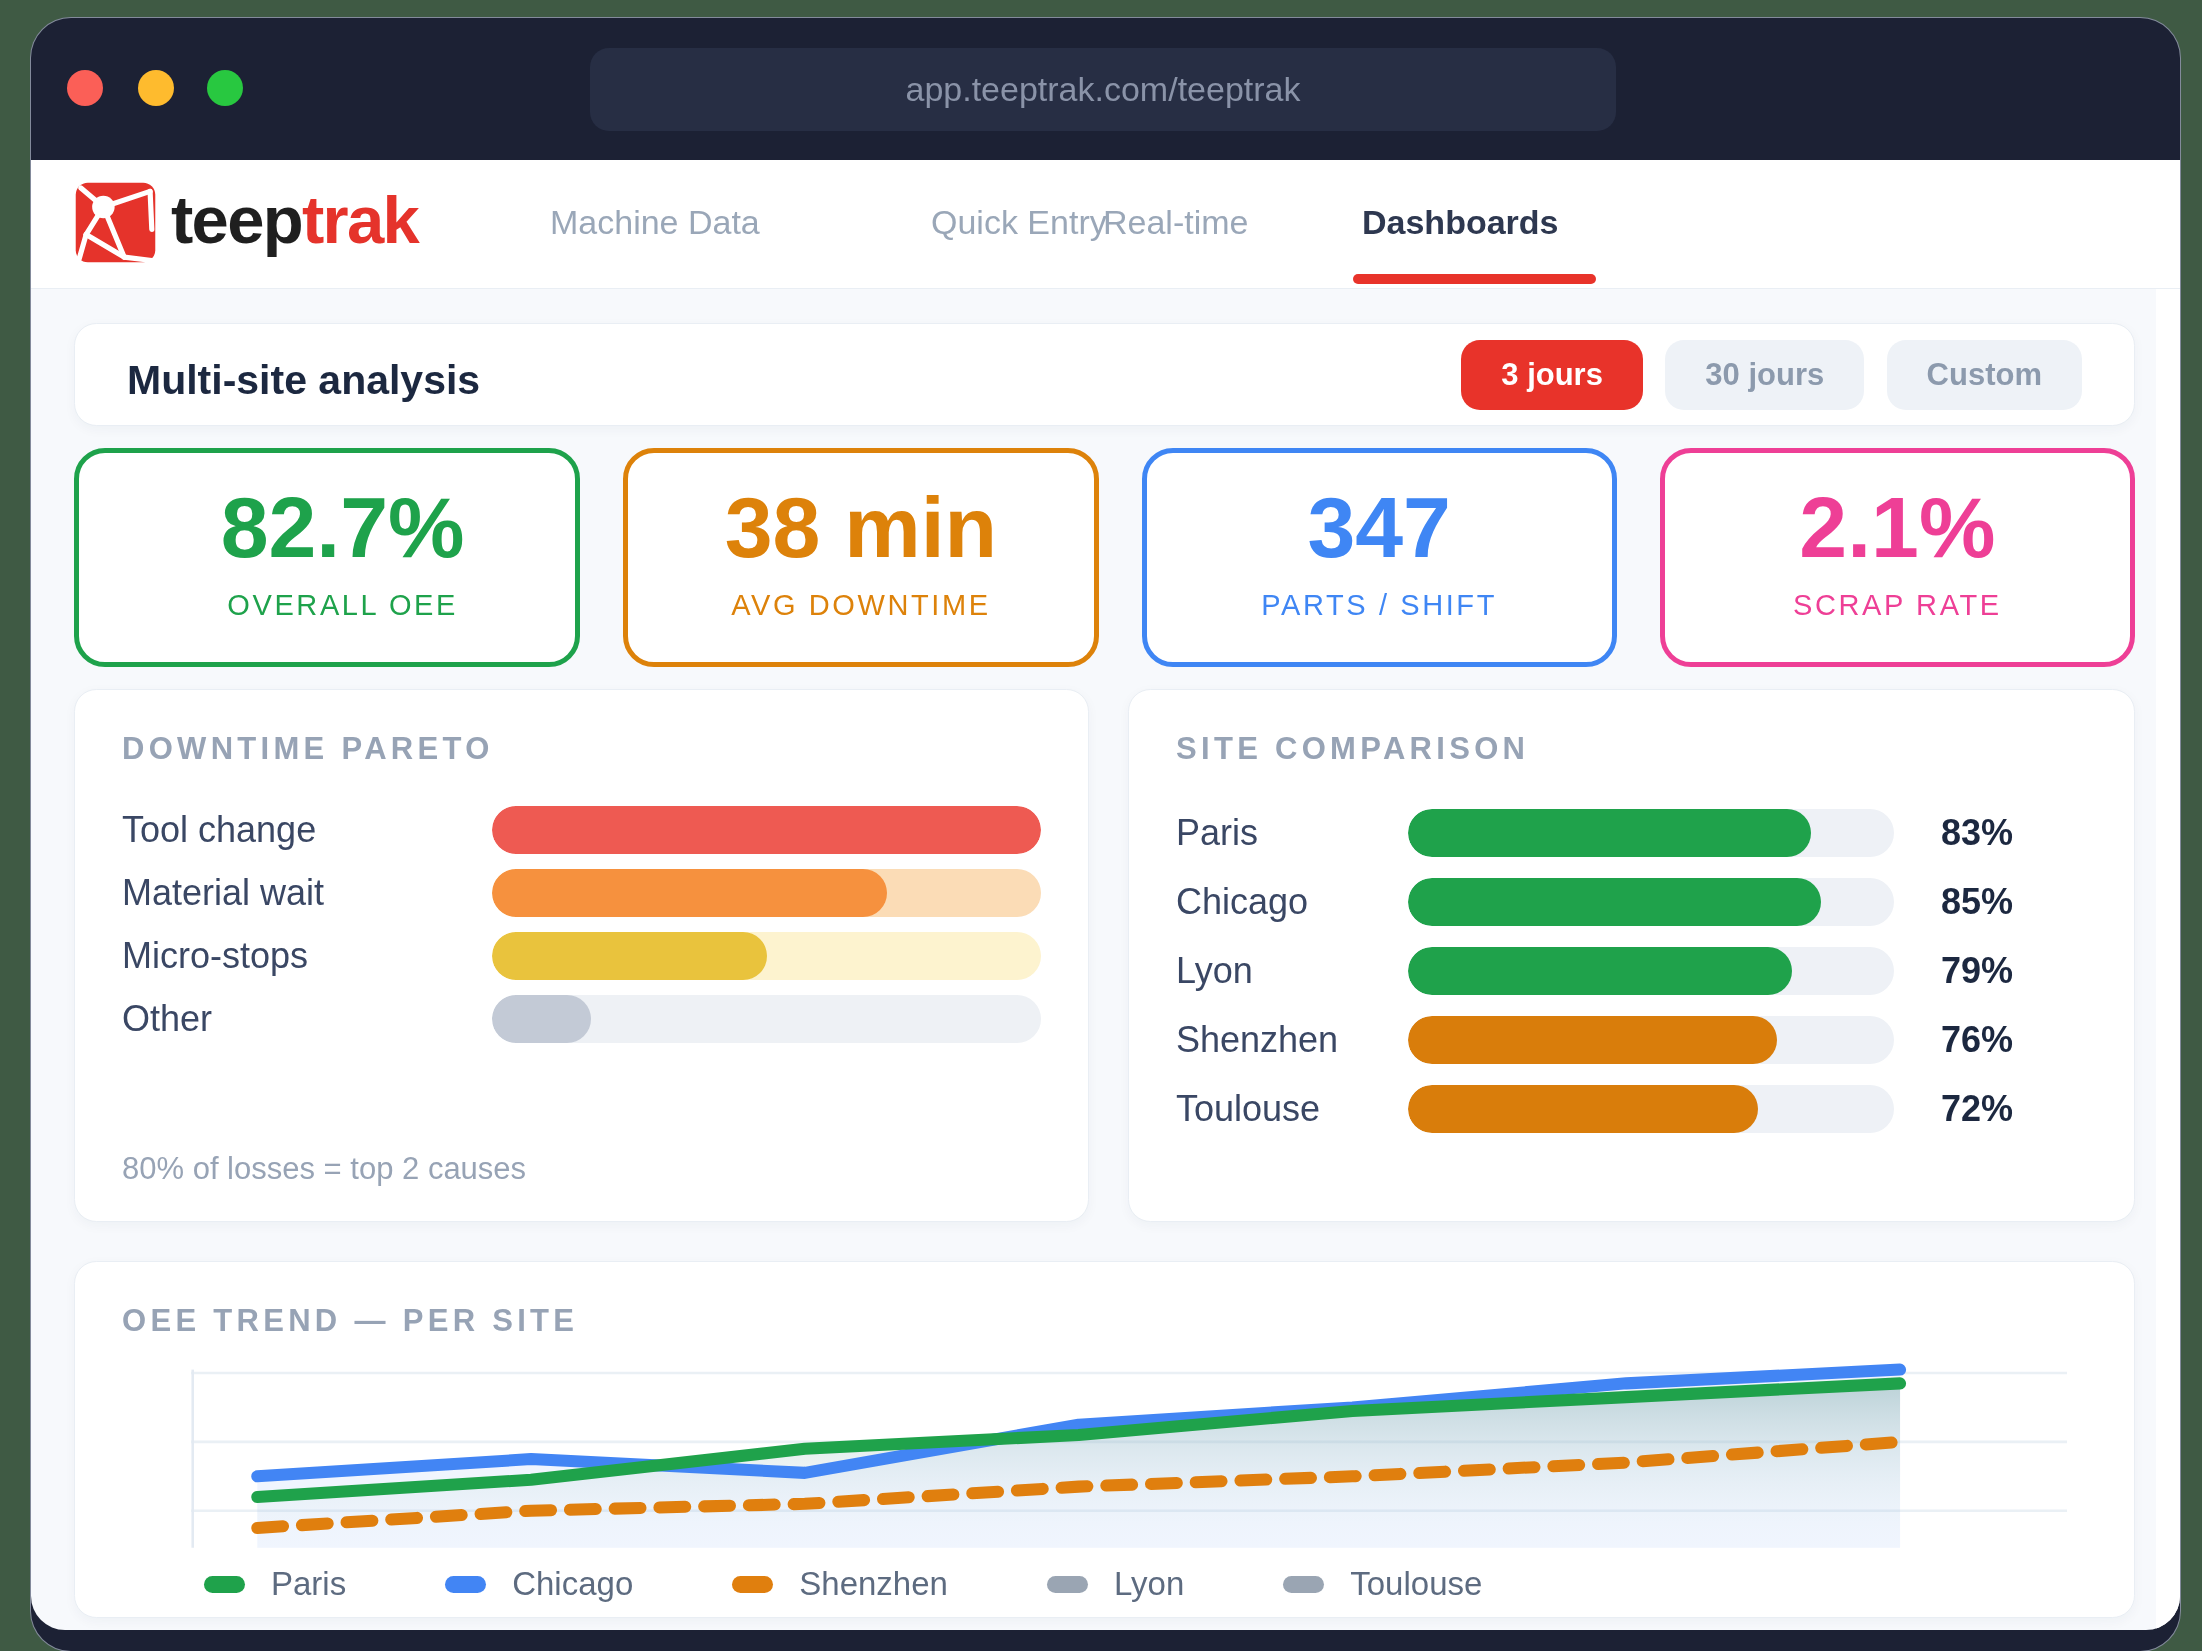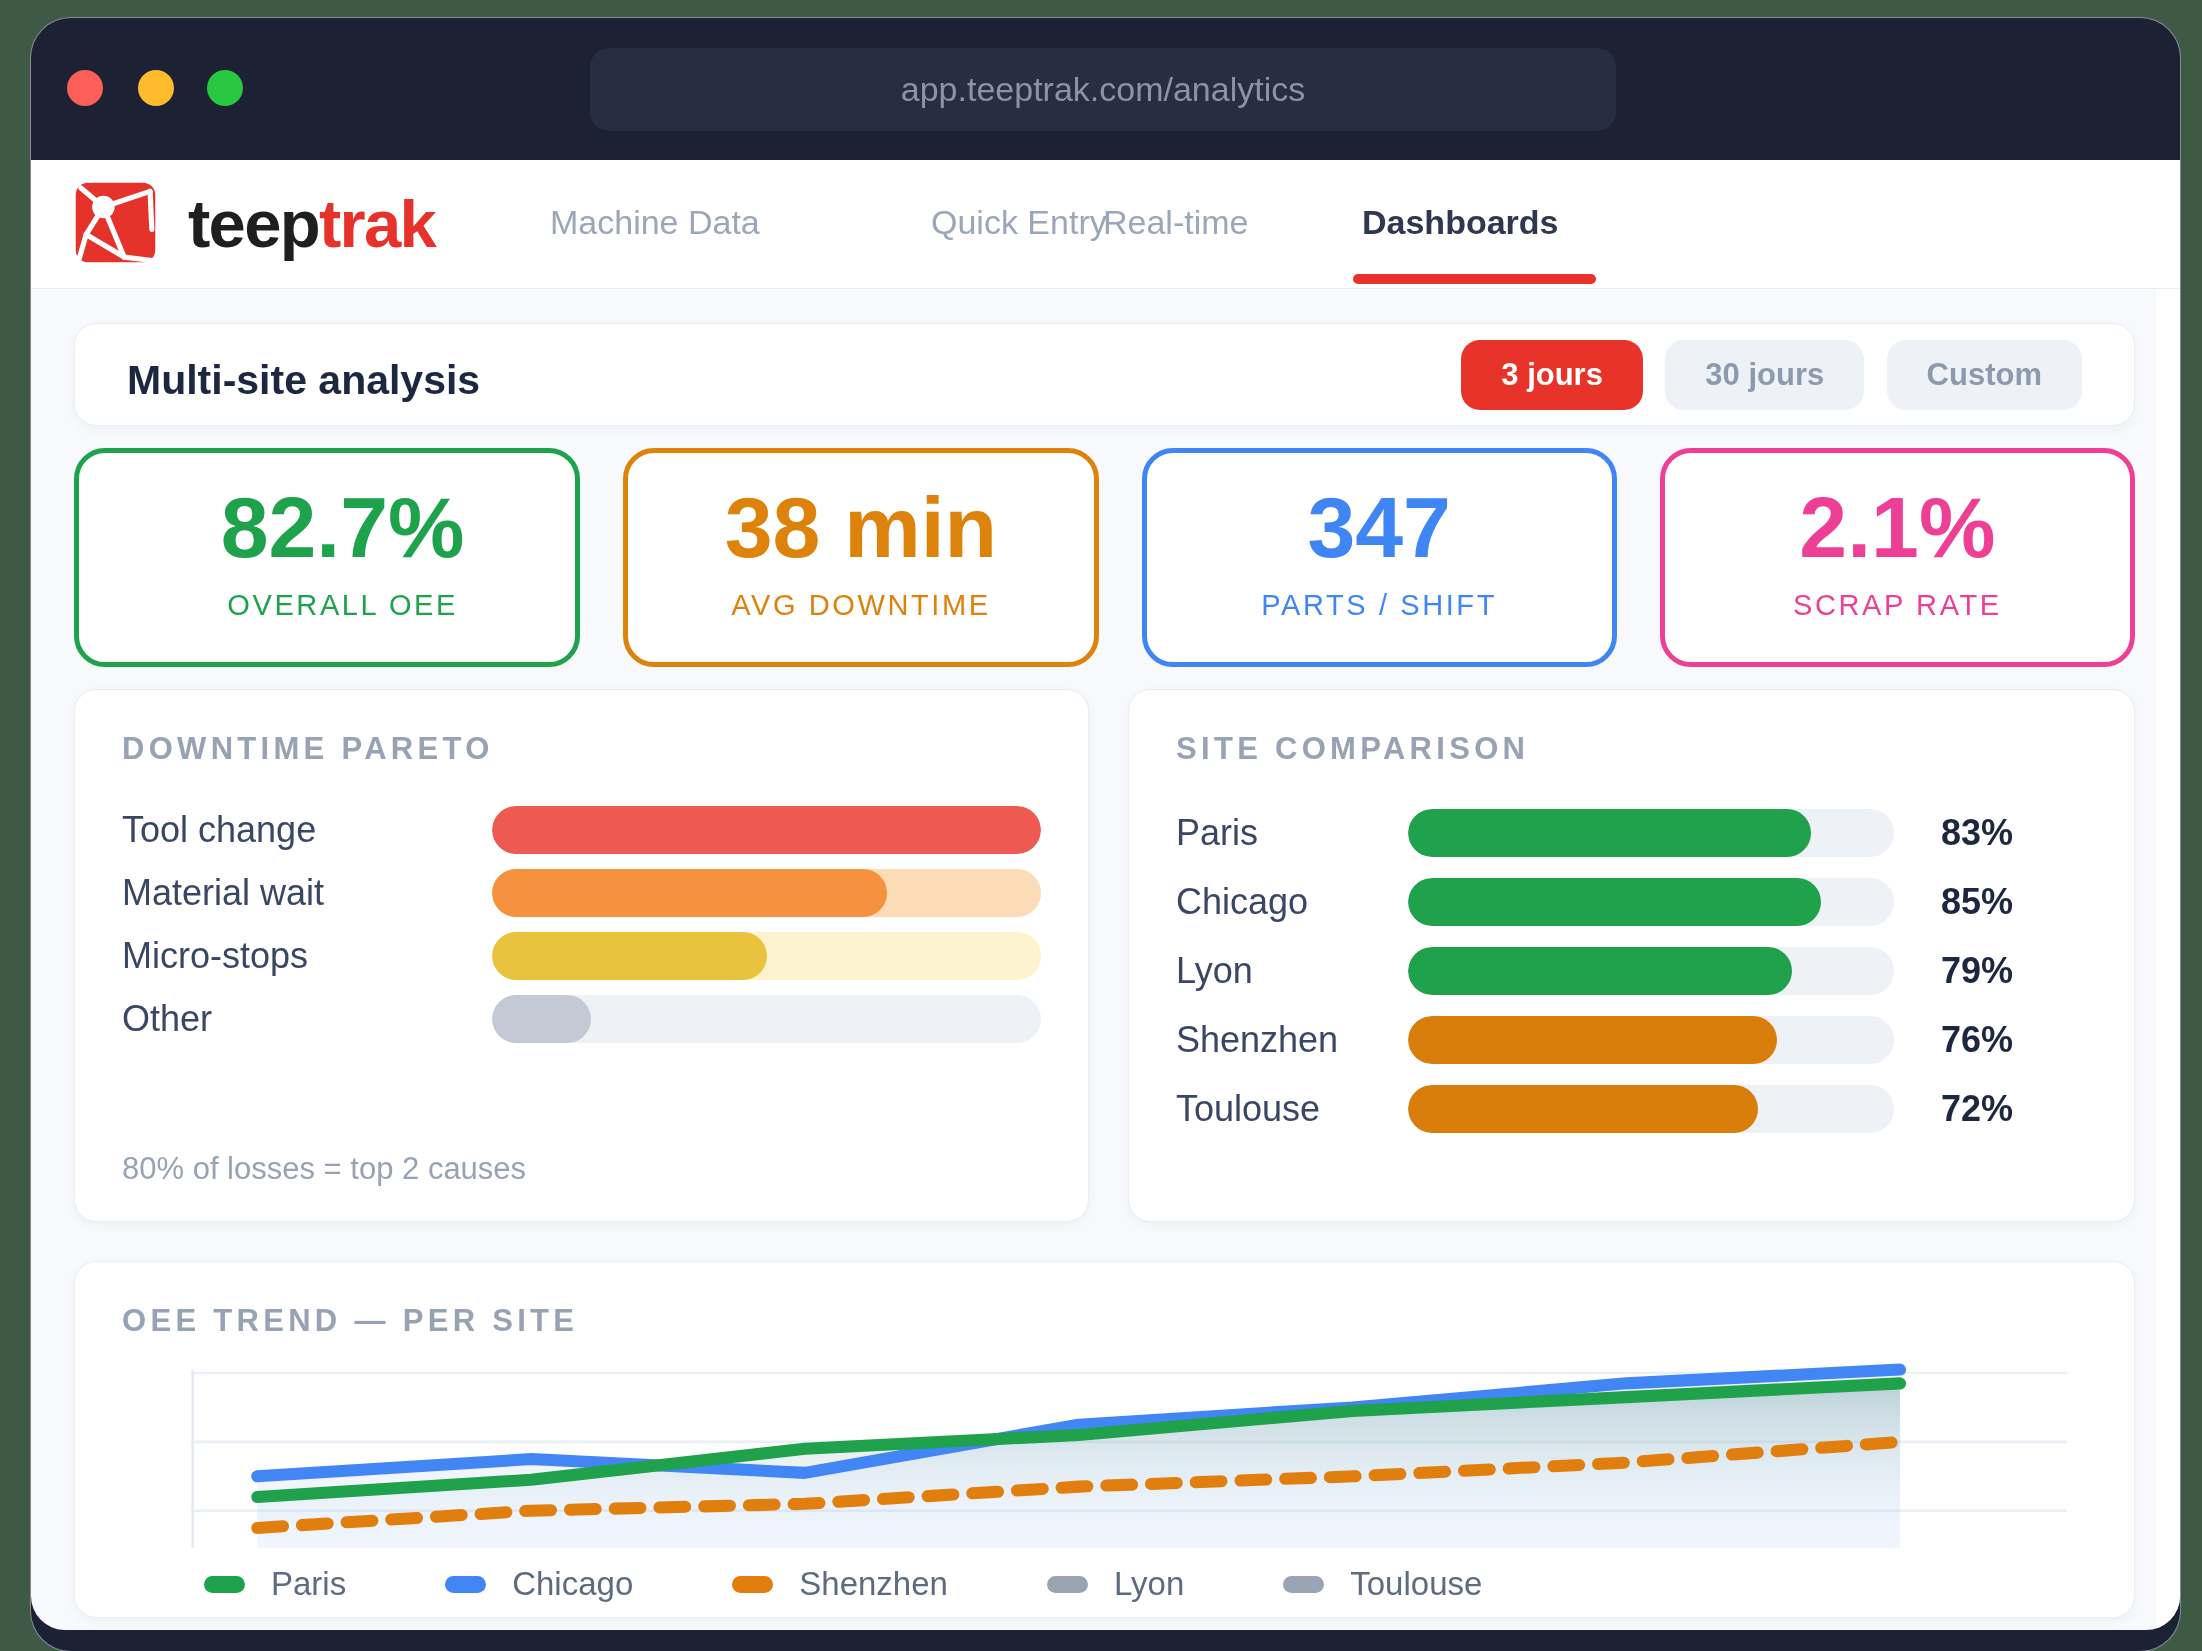--- a/index.html
+++ b/index.html
@@ -19,21 +19,21 @@
     background:#272e44; border-radius:19px; display:flex; align-items:center; justify-content:center;
     color:#8a93a8; font-size:34px; }
 
   
   .content { position:absolute; top:142px; left:0; right:0; bottom:21.5px;
     background:#f7f9fc; border-radius:0 0 34px 34px; overflow:hidden; }
   .scrollstrip { position:absolute; top:129px; right:0; width:24px; bottom:0; background:#ffffff; }
 
   
   .navbar { position:relative; height:129px; background:#ffffff; border-bottom:1.7px solid #e9eef4; }
-  .brand { position:absolute; left:43px; top:20.6px; display:flex; align-items:center; gap:31px; }
+  .brand { position:absolute; left:43px; top:20.6px; display:flex; align-items:flex-start; gap:14px; }
   .brand-text { font-size:67px; font-weight:800; letter-spacing:-1.7px; color:#1f1f1f; }
   .brand-text .trak { color:#e5332b; }
   .nav-item { position:absolute; top:43px; font-size:34px; color:#9aa7b8; white-space:nowrap; cursor:pointer; }
   .nav-item.n0 { left:519px; }
   .nav-item.n1 { left:900px; }
   .nav-item.n2 { left:1072px; }
   .nav-item.n3 { left:1331px; }
   .nav-item.active { color:#2e3850; font-weight:700; }
   .nav-underline { position:absolute; left:1322px; top:114px; width:243px; height:9.5px;
     border-radius:5.2px; background:#e8332a; }
@@ -86,21 +86,21 @@
 </head>
 <body>
 
 <div class="window">
 
   <div class="chrome">
     <div class="dot red"></div>
     <div class="dot yellow"></div>
     <div class="dot green"></div>
     <div class="urlbar">
-      <span>app.teeptrak.com/analytics</span>
+      <span>app.teeptrak.com/teeptrak</span>
     </div>
   </div>
 
   <div class="content">
 
     <div class="navbar">
       <div class="brand">
         <span>
           <svg width="83" height="83" viewBox="0 0 96 96">
             <rect x="2" y="2" width="92" height="92" rx="14" fill="#e5332b"></rect>

